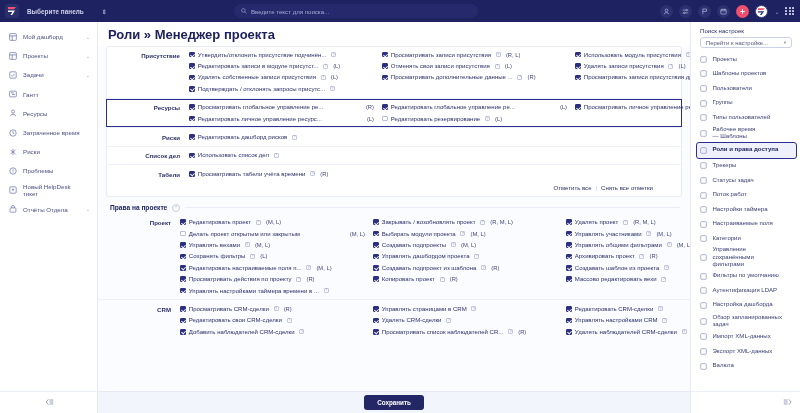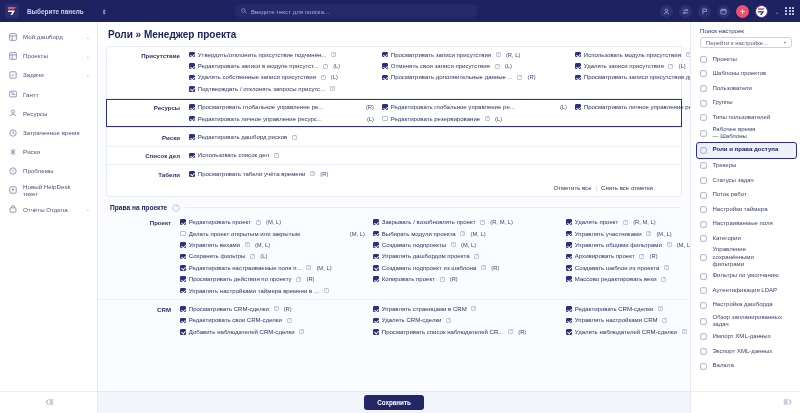--- a/index.html
+++ b/index.html
@@ -71,21 +71,21 @@
     color:#7a80ad;
   }
 
   
   .main {
     position: absolute; left: 98px; top: 22px; width: 592px; height: 391px;
     background: #fbfcff; overflow: hidden;
   }
   .page-title {
     height: 24px; display: flex; align-items: center; padding-left: 10px;
-    font-size: 10px; font-weight: bold; color: #1e2260;
+    font-size: 13px; font-weight: bold; color: #1e2260;
     background:#ffffff;
   }
   .card {
     margin: 0 8px; background: #fff; border: 1px solid #e9ebf5; border-radius: 3px;
   }
   .grp-row {
     display: flex; align-items: flex-start; padding: 2px 0 2px 0;
   }
   .grp-label {
     width: 82px; flex: none; text-align: right; padding-right: 9px; padding-top: 2.6px;

